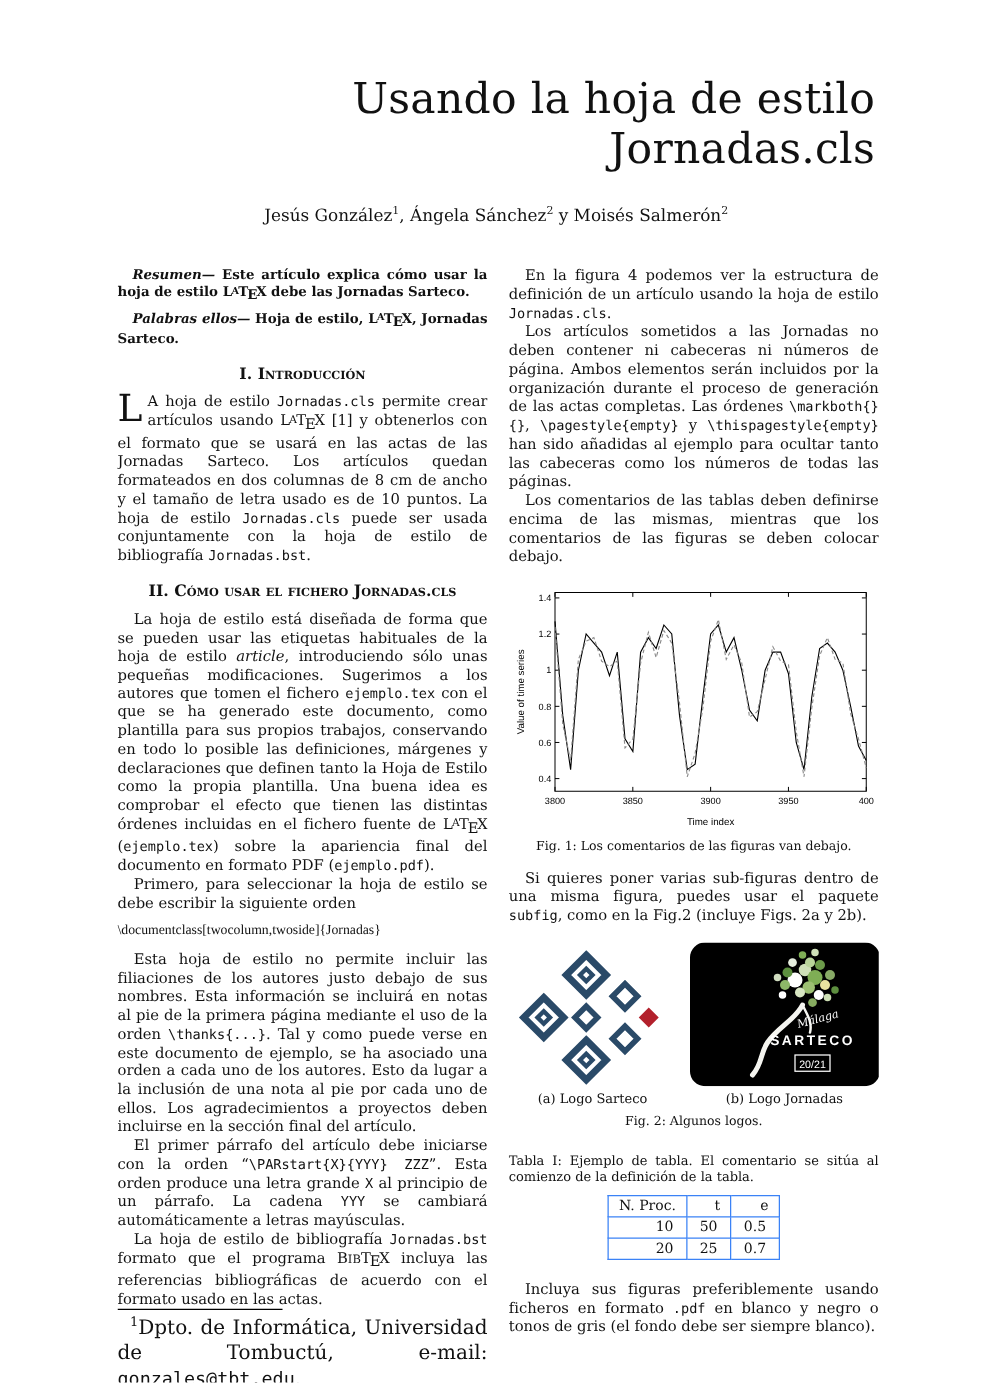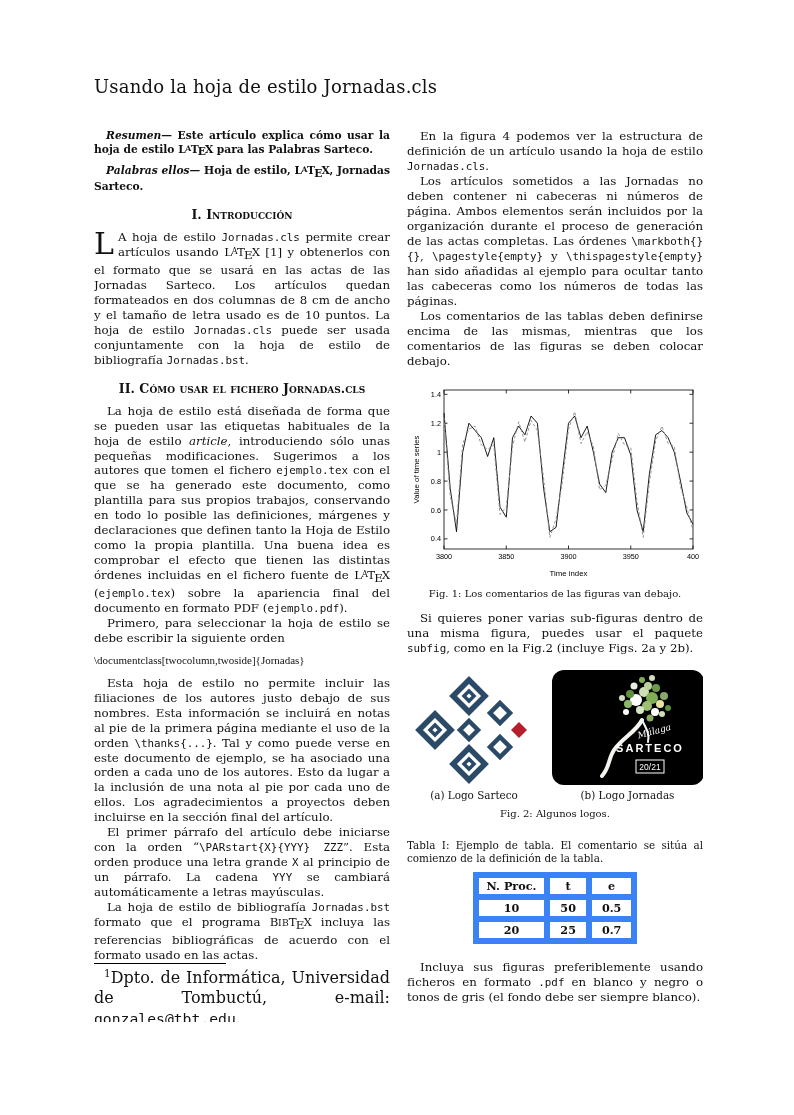--- a/index.html
+++ b/index.html
@@ -1,20 +1,20 @@
 <!DOCTYPE html>
 <html lang="es"><head>
 <meta charset="utf-8">
 <style>
   *{box-sizing:border-box;margin:0;padding:0}
   html,body{background:#ffffff}
   .page{width:794px;height:1115px;background:#fff;position:relative;overflow:hidden;
     font-family:"DejaVu Serif","Liberation Serif",serif;color:#111;
     padding:56px 94px 36px}
-  .title{text-align:left;font-size:18px;margin-top:20px;letter-spacing:.2px}
+  .title{text-align:right;font-size:34px;margin-top:3px;letter-spacing:.2px}
   .authors{text-align:center;font-size:13.5px;margin-top:26px}
   .columns{display:flex;gap:17px;margin-top:32px;height:893px}
   .column{width:296px;flex:0 0 296px;font-size:11.8px;line-height:1.27;
     text-align:justify;overflow:hidden;hyphens:auto}
   .column.left{display:flex;flex-direction:column}
   p.para{margin:0;text-indent:13px}
   p.para.noindent{text-indent:0}
   .abstract-para{font-weight:bold;font-size:10.7px;line-height:1.3;text-indent:12px;margin:0 0 5px}
   .abstract-label{font-style:italic}
   .section-heading{text-align:center;font-variant:small-caps;font-size:12.6px;
@@ -34,36 +34,37 @@
   .footnote{text-indent:10px}
   .figure{margin:14px 0 10px;text-align:center}
   .fig-caption{font-size:10px;margin-top:6px;text-align:center;line-height:1.25}
   .subfigs{display:flex;justify-content:center;align-items:flex-end;gap:10px}
   .subfig{display:flex;flex-direction:column;align-items:center}
   .subcap{font-size:10.4px;margin-top:4px}
   .sarteco-box{width:135px;height:115px;background:#fff;display:flex;align-items:center;justify-content:center}
   .table-block{margin:18px 0 14px}
   .table-caption{font-size:10.4px;line-height:1.3;text-align:justify;margin-bottom:6px}
   table.data-table{border-collapse:collapse;margin:0 auto;font-size:11.2px}
-  table.data-table th,table.data-table td{border:6px solid #3b82f6;padding:1px 10px;
-    text-align:center;font-weight:bold}
+  table.data-table th,table.data-table td{border:1px solid #3b82f6;padding:1px 10px;
+    text-align:right;font-weight:normal}
   table.data-table th{padding:1px 8px}
   .mt{display:block;margin-top:16px}
 </style>
 </head>
 <body>
 
 <div class="page">
   <div class="title">Usando la hoja de estilo Jornadas.cls</div>
+  <div class="authors"><span>Jesús González</span><span class="seg-sup">1</span><span>, Ángela Sánchez</span><span class="seg-sup">2</span><span> y Moisés Salmerón</span><span class="seg-sup">2</span></div>
 
   <div class="columns">
 
     <div class="column left">
       <div>
-          <p class="abstract-para"><span class="abstract-label">Resumen— </span><span>Este artículo explica cómo usar la hoja de estilo </span><span class="texlogo">L<span class="tex-a">A</span>T<span class="tex-e">E</span>X</span><span> para las Palabras Sarteco.</span></p>
+          <p class="abstract-para"><span class="abstract-label">Resumen— </span><span>Este artículo explica cómo usar la hoja de estilo </span><span class="texlogo">L<span class="tex-a">A</span>T<span class="tex-e">E</span>X</span><span> debe las Jornadas Sarteco.</span></p>
           <p class="abstract-para"><span class="abstract-label">Palabras ellos— </span><span>Hoja de estilo, </span><span class="texlogo">L<span class="tex-a">A</span>T<span class="tex-e">E</span>X</span><span>, Jornadas Sarteco.</span></p>
           <div class="section-heading"><span>I. Introducción</span></div>
           <p class="para noindent"><span class="seg-dropcap">L</span><span>A hoja de estilo </span><span class="seg-code">Jornadas.cls</span><span> permite crear artículos usando </span><span class="texlogo">L<span class="tex-a">A</span>T<span class="tex-e">E</span>X</span><span> [1] y obtenerlos con el formato que se usará en las actas de las Jornadas Sarteco. Los artículos quedan formateados en dos columnas de 8 cm de ancho y el tamaño de letra usado es de 10 puntos. La hoja de estilo </span><span class="seg-code">Jornadas.cls</span><span> puede ser usada conjuntamente con la hoja de estilo de bibliografía </span><span class="seg-code">Jornadas.bst</span><span>.</span></p>
           <div class="section-heading"><span>II. Cómo usar el fichero Jornadas.cls</span></div>
           <p class="para"><span>La hoja de estilo está diseñada de forma que se pueden usar las etiquetas habituales de la hoja de estilo </span><span class="seg-italic">article</span><span>, introduciendo sólo unas pequeñas modificaciones. Sugerimos a los autores que tomen el fichero </span><span class="seg-code">ejemplo.tex</span><span> con el que se ha generado este documento, como plantilla para sus propios trabajos, conservando en todo lo posible las definiciones, márgenes y declaraciones que definen tanto la Hoja de Estilo como la propia plantilla. Una buena idea es comprobar el efecto que tienen las distintas órdenes incluidas en el fichero fuente de </span><span class="texlogo">L<span class="tex-a">A</span>T<span class="tex-e">E</span>X</span><span> (</span><span class="seg-code">ejemplo.tex</span><span>) sobre la apariencia final del documento en formato PDF (</span><span class="seg-code">ejemplo.pdf</span><span>).</span></p>
           <p class="para"><span>Primero, para seleccionar la hoja de estilo se debe escribir la siguiente orden</span></p>
           <div class="codeblock">\documentclass[twocolumn,twoside]{Jornadas}</div>
           <p class="para"><span>Esta hoja de estilo no permite incluir las filiaciones de los autores justo debajo de sus nombres. Esta información se incluirá en notas al pie de la primera página mediante el uso de la orden </span><span class="seg-code">\thanks{...}</span><span>. Tal y como puede verse en este documento de ejemplo, se ha asociado una orden a cada uno de los autores. Esto da lugar a la inclusión de una nota al pie por cada uno de ellos. Los agradecimientos a proyectos deben incluirse en la sección final del artículo.</span></p>
           <p class="para"><span>El primer párrafo del artículo debe iniciarse con la orden “</span><span class="seg-code">\PARstart{X}{YYY} ZZZ</span><span>”. Esta orden produce una letra grande </span><span class="seg-code">X</span><span> al principio de un párrafo. La cadena </span><span class="seg-code">YYY</span><span> se cambiará automáticamente a letras mayúsculas.</span></p>
           <p class="para"><span>La hoja de estilo de bibliografía </span><span class="seg-code">Jornadas.bst</span><span> formato que el programa </span><span class="texlogo">B<span class="sc-small">IB</span>T<span class="tex-e">E</span>X</span><span> incluya las referencias bibliográficas de acuerdo con el formato usado en las actas.</span></p>

